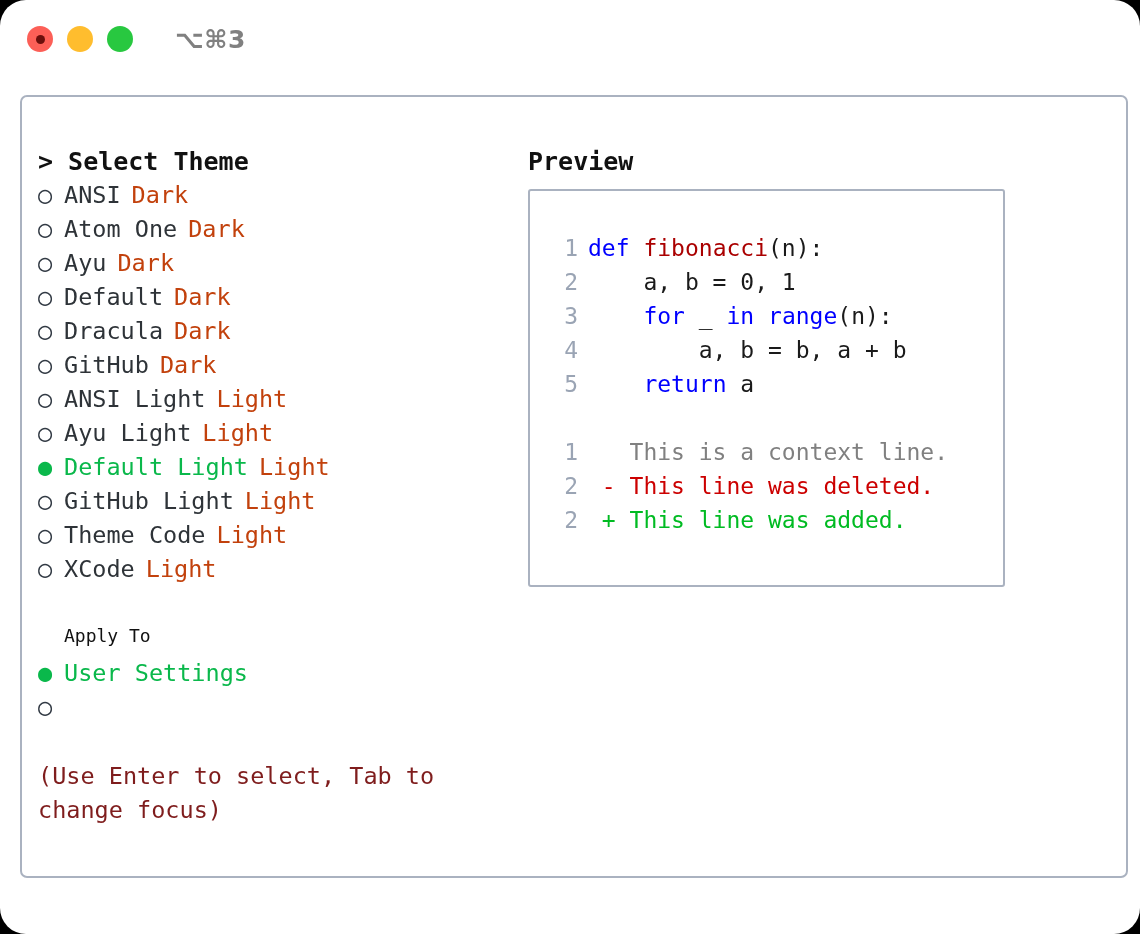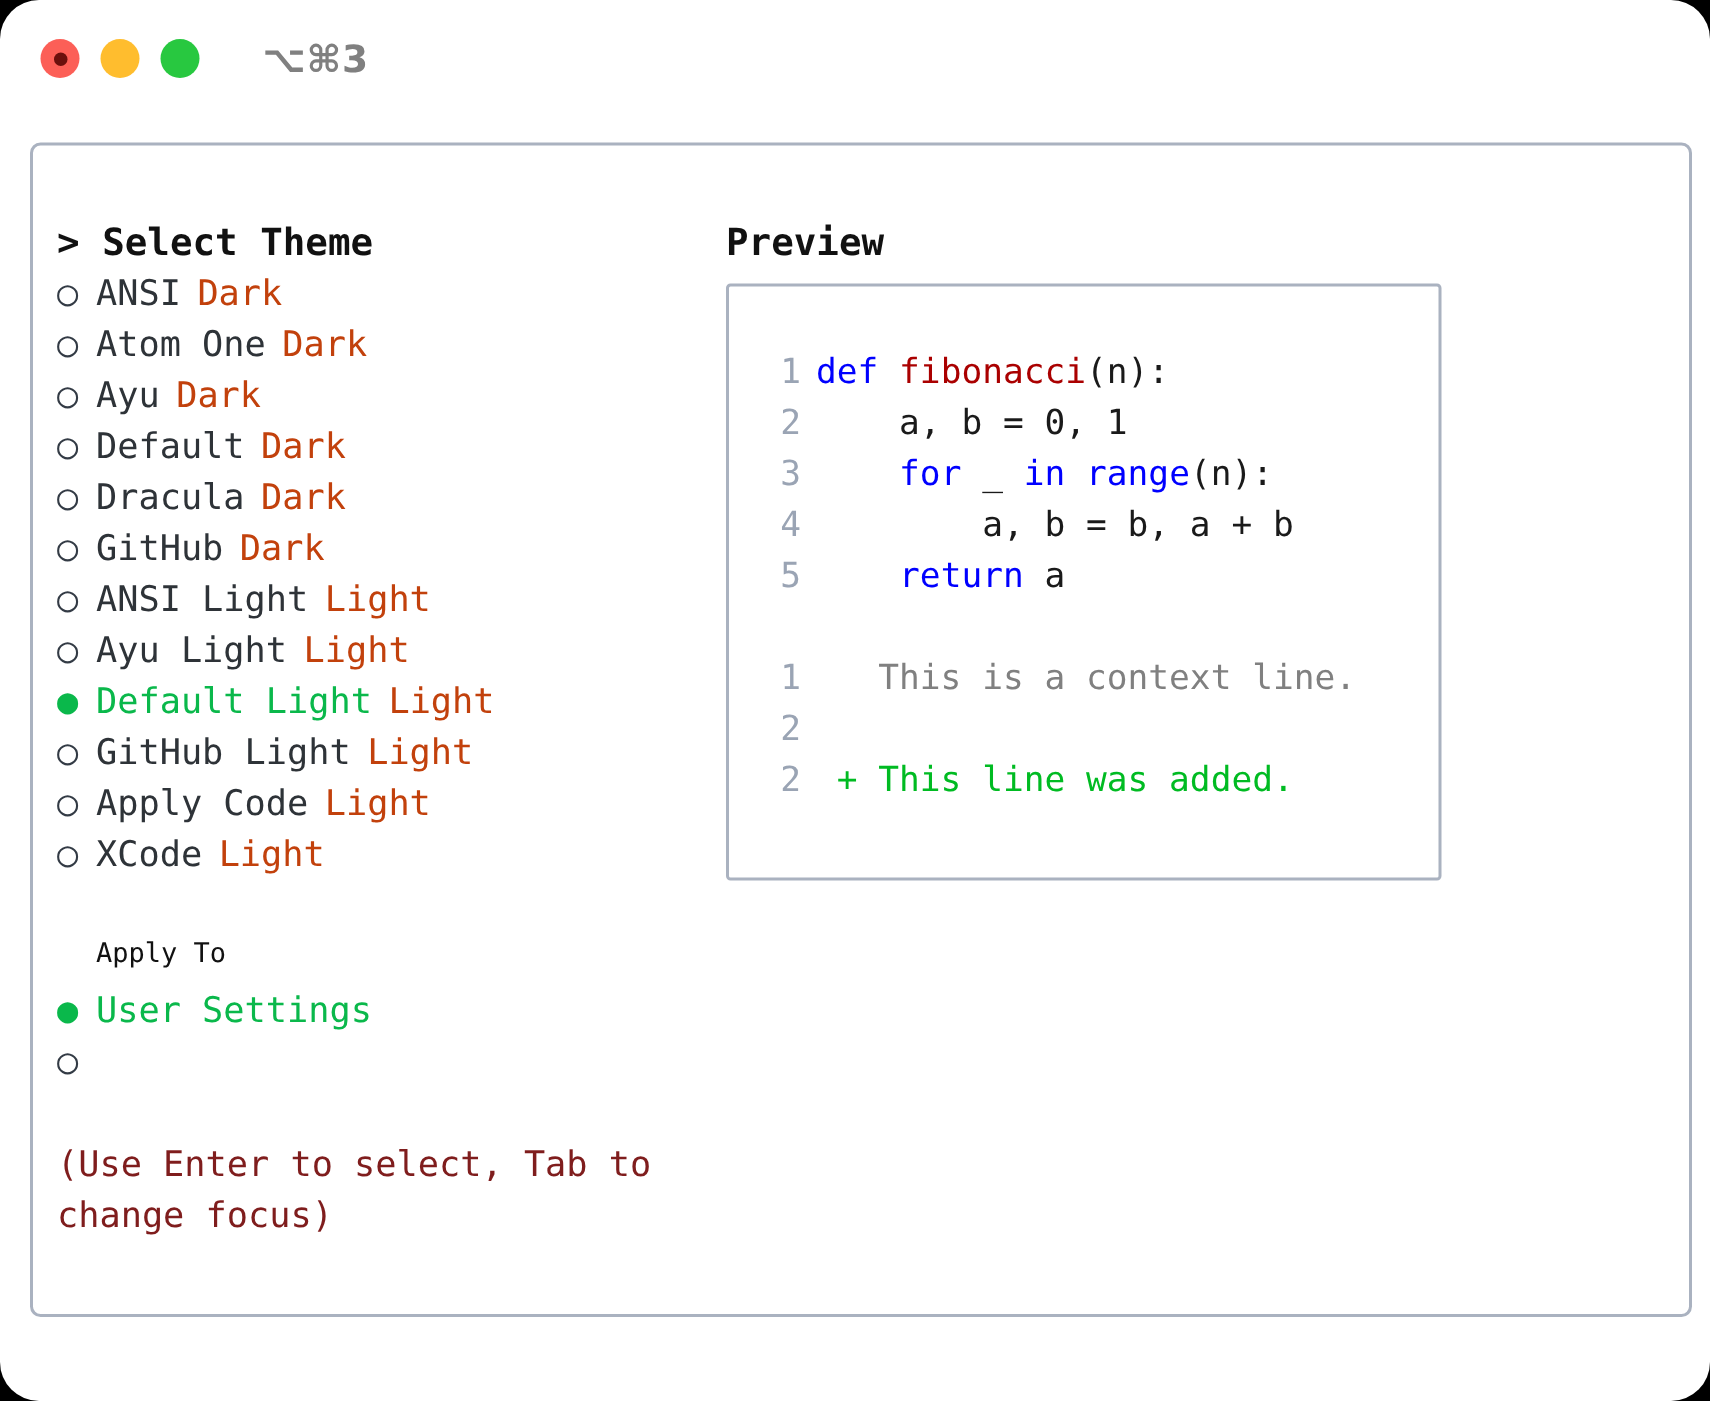--- a/index.html
+++ b/index.html
@@ -87,21 +87,21 @@
     height: 100%;
   }
   #theme-column {
     position: absolute;
     left: 16px;
     top: 50px;
     width: 460px;
   }
   #preview-column {
     position: absolute;
-    left: 462px;
+    left: 506px;
     top: 50px;
     width: 500px;
   }
 
   
   .section-header {
     font-size: 25px;
     font-weight: bold;
     color: #111111;
     letter-spacing: 0px;
@@ -213,21 +213,21 @@
             <div class="theme-row"><span class="bullet">○</span><span class="row-name">ANSI</span><span class="row-tag">Dark</span></div>
             <div class="theme-row"><span class="bullet">○</span><span class="row-name">Atom One</span><span class="row-tag">Dark</span></div>
             <div class="theme-row"><span class="bullet">○</span><span class="row-name">Ayu</span><span class="row-tag">Dark</span></div>
             <div class="theme-row"><span class="bullet">○</span><span class="row-name">Default</span><span class="row-tag">Dark</span></div>
             <div class="theme-row"><span class="bullet">○</span><span class="row-name">Dracula</span><span class="row-tag">Dark</span></div>
             <div class="theme-row"><span class="bullet">○</span><span class="row-name">GitHub</span><span class="row-tag">Dark</span></div>
             <div class="theme-row"><span class="bullet">○</span><span class="row-name">ANSI Light</span><span class="row-tag">Light</span></div>
             <div class="theme-row"><span class="bullet">○</span><span class="row-name">Ayu Light</span><span class="row-tag">Light</span></div>
             <div class="theme-row"><span class="bullet on">●</span><span class="row-name sel">Default Light</span><span class="row-tag">Light</span></div>
             <div class="theme-row"><span class="bullet">○</span><span class="row-name">GitHub Light</span><span class="row-tag">Light</span></div>
-            <div class="theme-row"><span class="bullet">○</span><span class="row-name">Apply Code</span><span class="row-tag">Light</span></div>
+            <div class="theme-row"><span class="bullet">○</span><span class="row-name">Theme Code</span><span class="row-tag">Light</span></div>
             <div class="theme-row"><span class="bullet">○</span><span class="row-name">XCode</span><span class="row-tag">Light</span></div>
           </div>
 
         <div id="apply-section">
           <div id="apply-header">Apply To</div>
           <div id="apply-list">
               <div class="apply-row"><span class="bullet on">●</span><span class="row-name sel">User Settings</span></div>
               <div class="apply-row"><span class="bullet">○</span></div>
             </div>
         </div>
@@ -239,21 +239,21 @@
         <div class="section-header">Preview</div>
         <div id="preview-frame">
           <div id="code-block">
               <div class="code-line"><span class="ln">1</span><span><span class="tok-kw">def </span><span class="tok-fn">fibonacci</span><span class="tok-txt">(n):</span></span></div>
               <div class="code-line"><span class="ln">2</span><span><span class="tok-txt">    a, b = 0, 1</span></span></div>
               <div class="code-line"><span class="ln">3</span><span><span class="tok-txt">    </span><span class="tok-kw">for</span><span class="tok-txt"> _ </span><span class="tok-kw">in </span><span class="tok-kw">range</span><span class="tok-txt">(n):</span></span></div>
               <div class="code-line"><span class="ln">4</span><span><span class="tok-txt">        a, b = b, a + b</span></span></div>
               <div class="code-line"><span class="ln">5</span><span><span class="tok-txt">    </span><span class="tok-kw">return</span><span class="tok-txt"> a</span></span></div>
               <div class="code-line spacer"><span class="ln"></span><span></span></div>
               <div class="code-line"><span class="ln">1</span><span><span class="tok-ctx">   This is a context line.</span></span></div>
-              <div class="code-line"><span class="ln">2</span></div>
+              <div class="code-line"><span class="ln">2</span><span><span class="tok-del"> - This line was deleted.</span></span></div>
               <div class="code-line"><span class="ln">2</span><span><span class="tok-add"> + This line was added.</span></span></div>
             </div>
         </div>
       </div>
 
     </div>
   </div>
 </div>
 
 </body></html>

